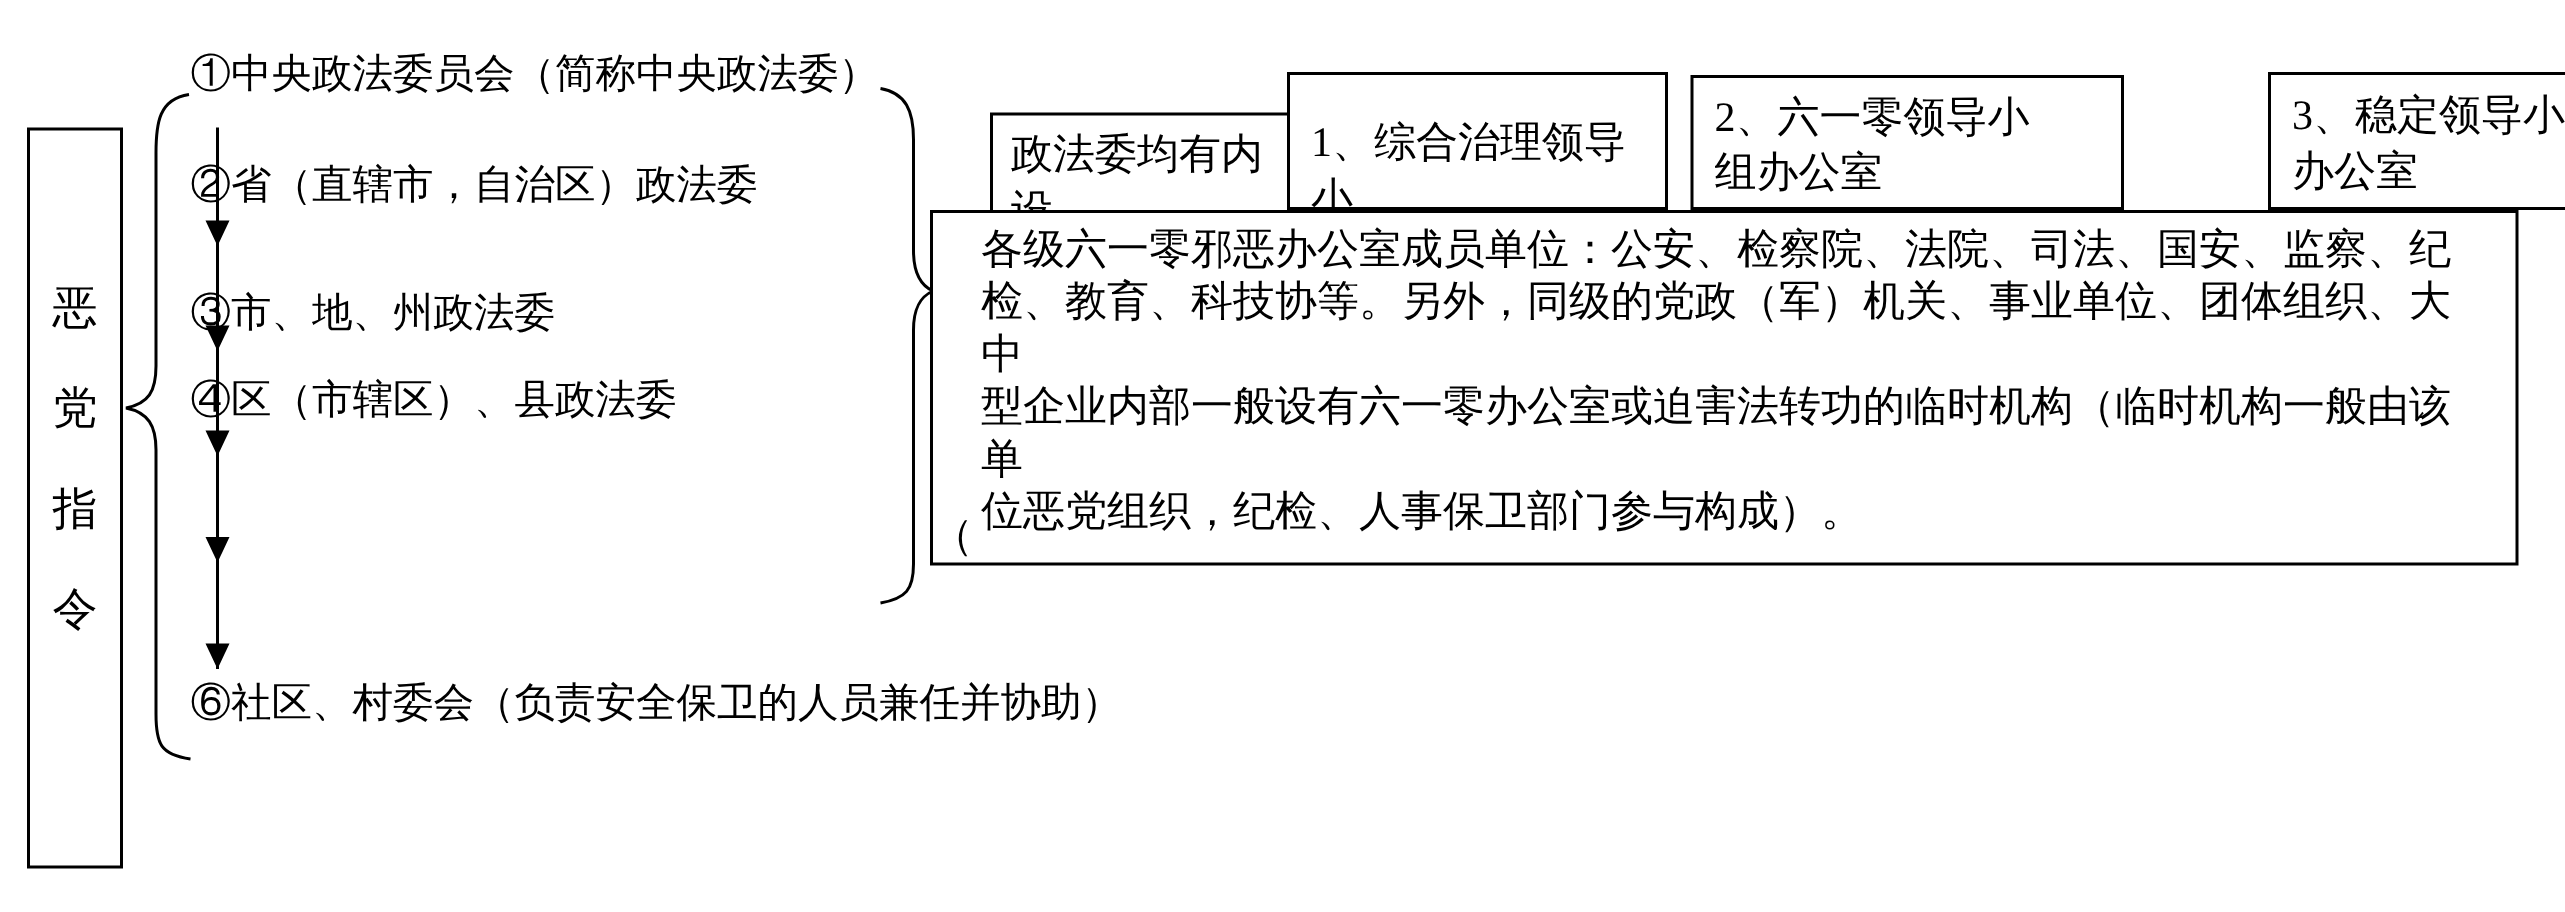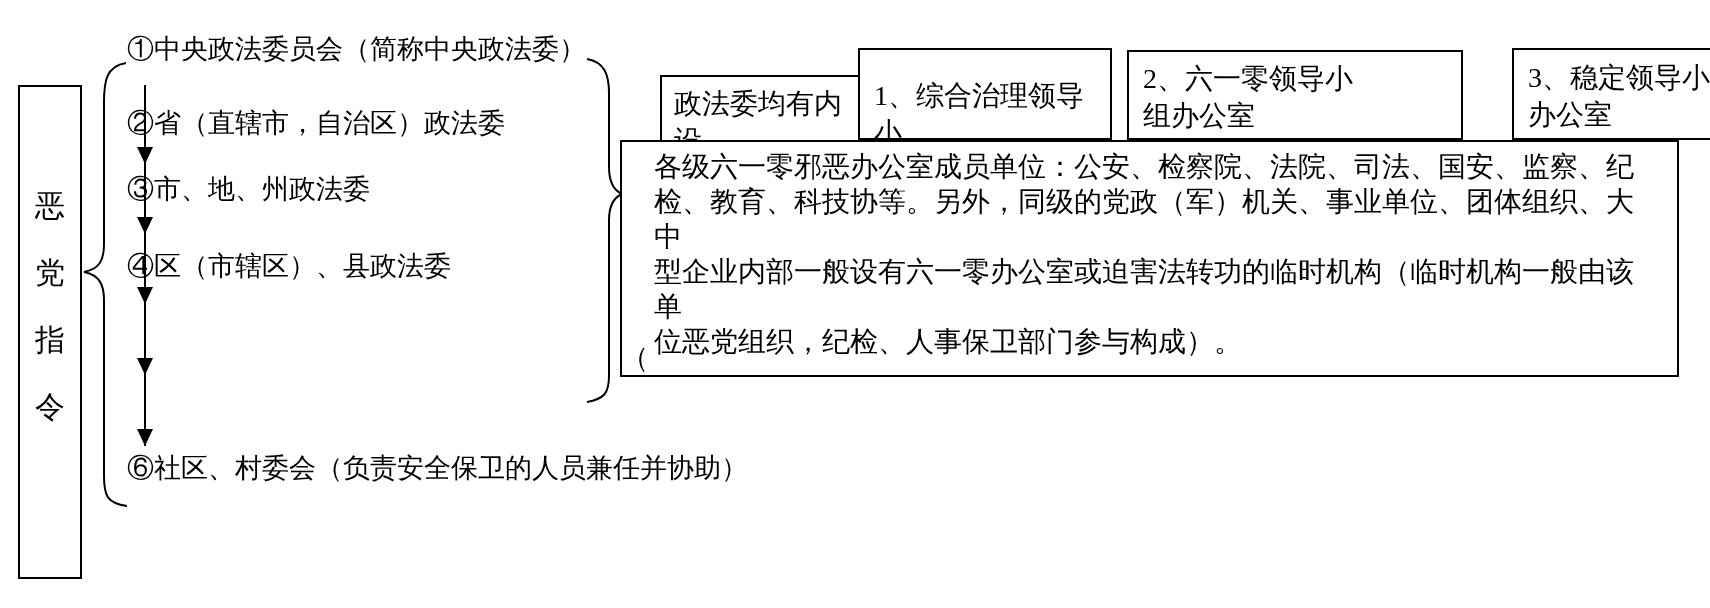--- a/index.html
+++ b/index.html
@@ -24,21 +24,21 @@
     font-size:27px;line-height:31px;white-space:nowrap;
   }
   .box{
     position:absolute;border:2px solid #000;box-sizing:border-box;
     font-size:28px;background:#ffffff;
   }
   .inner-box{left:660px;top:31px;width:211px;height:107px;
     padding:8px 10px 0 12px;line-height:37px;white-space:pre-line;margin-top:44px;}
   .office-1{left:858px;top:48px;width:254px;height:92px;
     padding:27px 8px 0 14px;line-height:37px;white-space:pre-line;}
-  .office-2{left:1127px;top:50px;width:336px;height:90px;
+  .office-2{left:1127px;top:50px;width:289px;height:90px;
     padding:8px 8px 0 14px;line-height:37px;white-space:pre-line;}
   .office-3{left:1512px;top:48px;width:287px;height:92px;
     padding:9px 8px 0 14px;line-height:37px;white-space:pre-line;}
   .desc-box{left:620px;top:140px;width:1059px;height:237px;
     padding:7px 24px 0 32px;line-height:35px;white-space:pre-line;}
   .overflow-paren{
     position:absolute;left:621px;top:342px;font-size:28px;line-height:32px;z-index:5;
   }
 </style>
 </head>
@@ -66,21 +66,21 @@
 
   <div class="left-box">
     <span>恶</span>
     <span>党</span>
     <span>指</span>
     <span>令</span>
   </div>
 
   <div class="chain-item" style="top:34px">①中央政法委员会（简称中央政法委）</div>
   <div class="chain-item" style="top:108px">②省（直辖市，自治区）政法委</div>
-  <div class="chain-item" style="top:174px">③市、地、州政法委</div>
+  <div class="chain-item" style="top:193px">③市、地、州政法委</div>
   <div class="chain-item" style="top:251px">④区（市辖区）、县政法委</div>
   <div class="chain-item" style="top:453px">⑥社区、村委会（负责安全保卫的人员兼任并协助）</div>
 
   <div class="box inner-box">政法委均有内
 设</div>
 
   <div class="box office-1">1、综合治理领导小
 组办公室</div>
   <div class="box office-2">2、六一零领导小
 组办公室</div>

